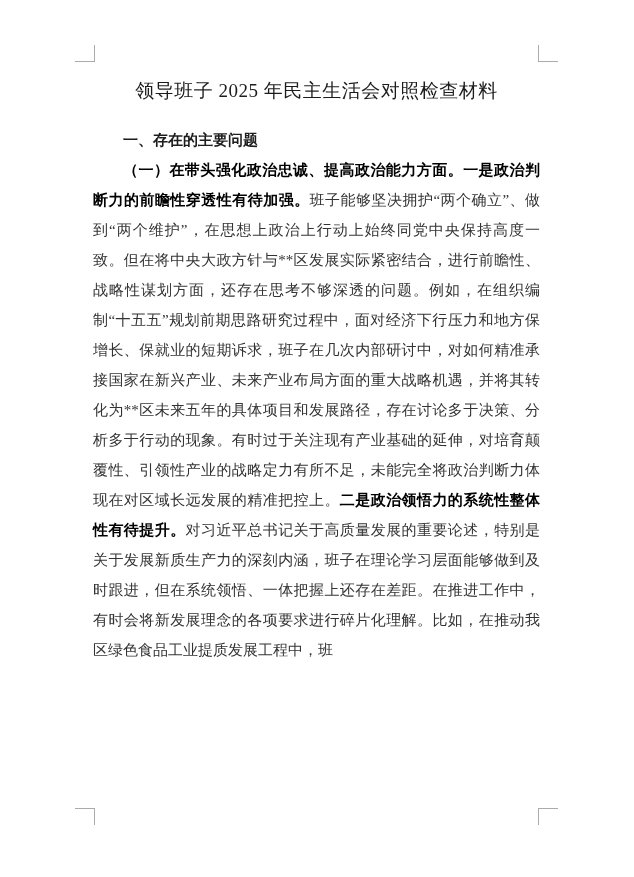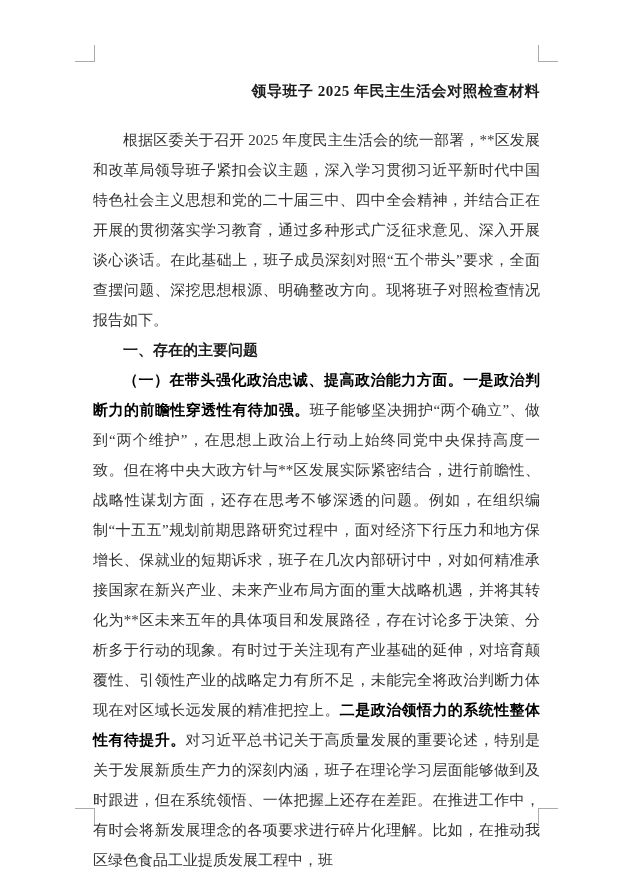--- a/index.html
+++ b/index.html
@@ -29,24 +29,24 @@
 
   .content {
     position: absolute;
     left: 93px;
     top: 62px;
     width: 447px;
     color: #333333;
   }
   .doc-title {
     margin: 14px 0 19px 0;
-    font-size: 15px;
-    font-weight: bold;
+    font-size: 19px;
+    font-weight: normal;
     color: #1c1c1c;
-    text-align: right;
+    text-align: center;
     line-height: 30px;
     letter-spacing: 0.5px;
     white-space: nowrap;
   }
   .para {
     margin: 0;
     font-size: 15px;
     line-height: 30px;
     text-align: justify;
     text-justify: inter-ideograph;
@@ -69,20 +69,19 @@
 
   <div class="crop tl"></div>
   <div class="crop tr"></div>
   <div class="crop bl"></div>
   <div class="crop br"></div>
 
   <div class="content">
 
     <h1 class="doc-title">领导班子 2025 年民主生活会对照检查材料</h1>
 
-    <p class="para">根据区委关于召开 2025 年度民主生活会的统一部署，**区发展和改革局领导班子紧扣会议主题，深入学习贯彻习近平新时代中国特色社会主义思想和党的二十届三中、四中全会精神，并结合正在开展的贯彻落实学习教育，通过多种形式广泛征求意见、深入开展谈心谈话。在此基础上，班子成员深刻对照“五个带头”要求，全面查摆问题、深挖思想根源、明确整改方向。现将班子对照检查情况报告如下。</p>
 
     <p class="para heading">一、存在的主要问题</p>
 
     <p class="para"><span class="bold">（一）在带头强化政治忠诚、提高政治能力方面。</span><span class="bold">一是政治判断力的前瞻性穿透性有待加强。</span><span>班子能够坚决拥护“两个确立”、做到“两个维护”，在思想上政治上行动上始终同党中央保持高度一致。但在将中央大政方针与**区发展实际紧密结合，进行前瞻性、战略性谋划方面，还存在思考不够深透的问题。例如，在组织编制“十五五”规划前期思路研究过程中，面对经济下行压力和地方保增长、保就业的短期诉求，班子在几次内部研讨中，对如何精准承接国家在新兴产业、未来产业布局方面的重大战略机遇，并将其转化为**区未来五年的具体项目和发展路径，存在讨论多于决策、分析多于行动的现象。有时过于关注现有产业基础的延伸，对培育颠覆性、引领性产业的战略定力有所不足，未能完全将政治判断力体现在对区域长远发展的精准把控上。</span><span class="bold">二是政治领悟力的系统性整体性有待提升。</span><span>对习近平总书记关于高质量发展的重要论述，特别是关于发展新质生产力的深刻内涵，班子在理论学习层面能够做到及时跟进，但在系统领悟、一体把握上还存在差距。在推进工作中，有时会将新发展理念的各项要求进行碎片化理解。比如，在推动我区绿色食品工业提质发展工程中，班</span></p>
 
   </div>
 </div>
 
 </body></html>

